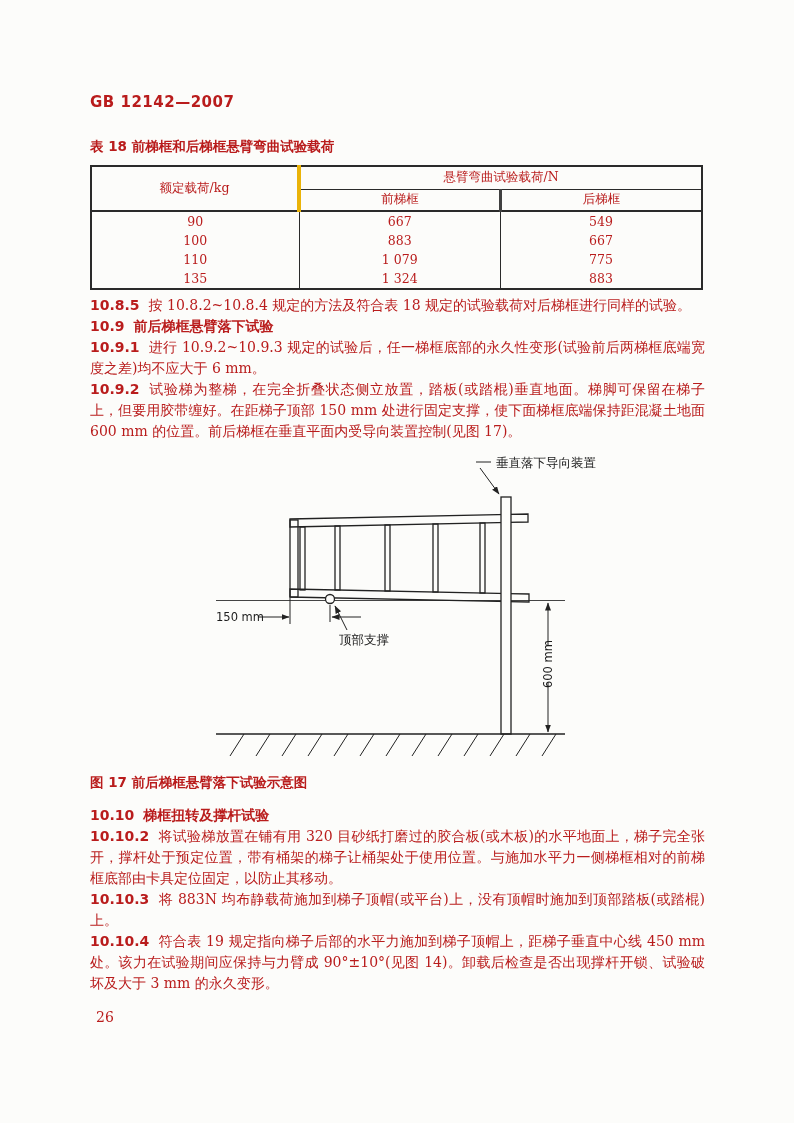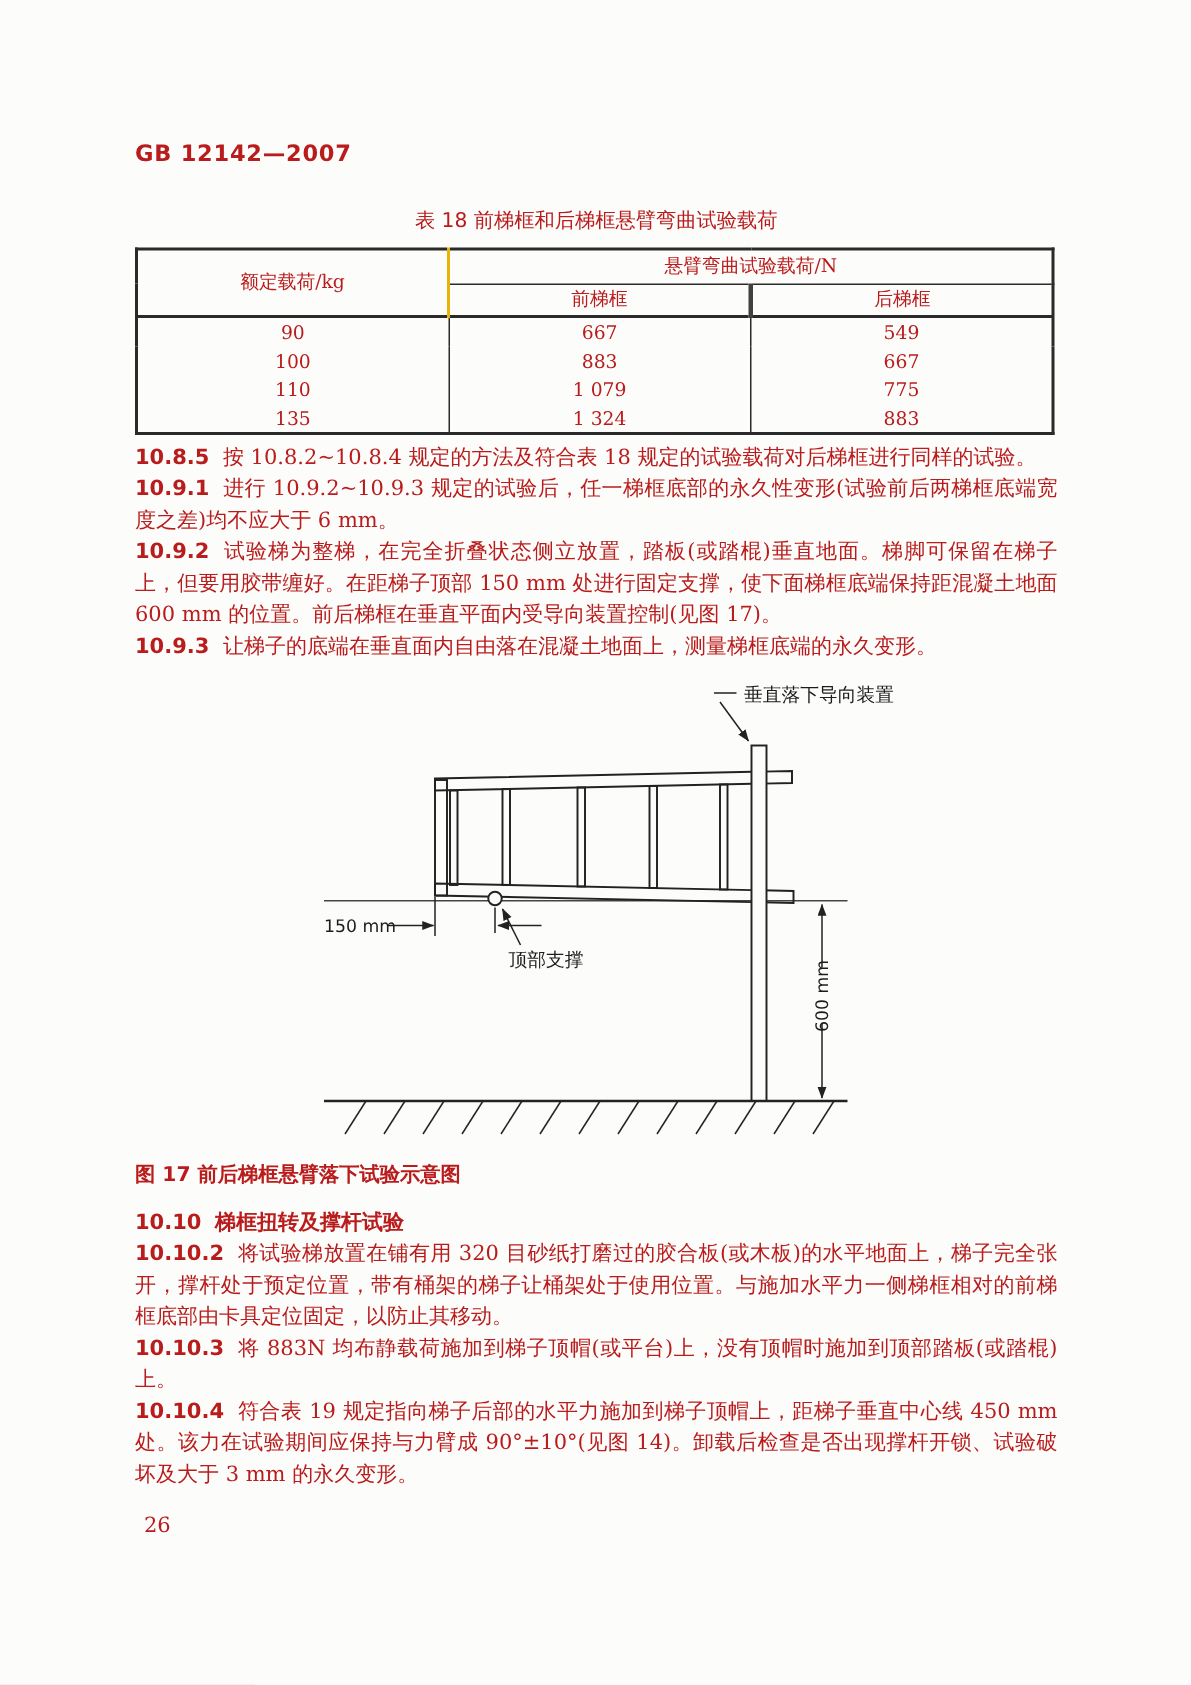--- a/index.html
+++ b/index.html
@@ -16,40 +16,39 @@
   .content {
     position:absolute; left:90px; top:0; width:615px;
   }
   .std-code {
     margin-top:93px;
     font-family:"DejaVu Sans","Liberation Sans",sans-serif;
     font-weight:bold; font-size:15px; letter-spacing:.5px;
   }
   .tbl-title {
     margin-top:27px;
-    text-align:center;
-    font-family:"DejaVu Sans","Liberation Sans",sans-serif;
-    font-weight:normal; font-size:13.5px;
+    font-family:"DejaVu Sans","Liberation Sans",sans-serif;
+    font-weight:bold; font-size:13.5px;
   }
   table.t18 {
     margin-top:9px;
     width:613px;
     border-collapse:collapse;
     border:2px solid #2a2a2a;
     font-size:12.5px;
     table-layout:fixed;
   }
   table.t18 td, table.t18 th {
     text-align:center; vertical-align:middle;
     font-weight:normal;
     padding:0;
   }
   .t18 .h1 { height:23px; }
   .t18 .h2 { height:22px; border-bottom:2px solid #2a2a2a; }
-  .t18 .c-rated { width:208px; border-right:2px solid #eab308; }
+  .t18 .c-rated { width:208px; border-right:4px solid #eab308; }
   .t18 .c-front { width:168px; border-right:3px solid #404040; }
   .t18 .span-head { border-bottom:1px solid #2a2a2a; }
   .t18 tbody td { height:19.5px; }
   .t18 tbody td.b1 { border-right:1px solid #2a2a2a; }
   .paras { margin-top:5px; }
   .paras p {
     font-size:14px; line-height:21px;
     text-align:justify;
   }
   .cnum {
@@ -121,23 +120,23 @@
         <tr>
           <td class="b1">135</td>
           <td class="b1">1 324</td>
           <td>883</td>
         </tr>
       </tbody>
     </table>
 
     <div class="paras">
       <p><span class="cnum">10.8.5</span><span>按 10.8.2~10.8.4 规定的方法及符合表 18 规定的试验载荷对后梯框进行同样的试验。</span></p>
+      <p class="c-heading"><span class="cnum">10.9</span><span>前后梯框悬臂落下试验</span></p>
       <p><span class="cnum">10.9.1</span><span>进行 10.9.2~10.9.3 规定的试验后，任一梯框底部的永久性变形(试验前后两梯框底端宽度之差)均不应大于 6 mm。</span></p>
       <p><span class="cnum">10.9.2</span><span>试验梯为整梯，在完全折叠状态侧立放置，踏板(或踏棍)垂直地面。梯脚可保留在梯子上，但要用胶带缠好。在距梯子顶部 150 mm 处进行固定支撑，使下面梯框底端保持距混凝土地面 600 mm 的位置。前后梯框在垂直平面内受导向装置控制(见图 17)。</span></p>
-      <p><span class="cnum">10.9.3</span><span>让梯子的底端在垂直面内自由落在混凝土地面上，测量梯框底端的永久变形。</span></p>
     </div>
 
     <div class="figure-block">
       <svg width="400" height="310" viewBox="0 0 400 310">
         <defs>
           <marker id="arr" orient="auto" markerWidth="9" markerHeight="8" refX="7.5" refY="3">
             <path d="M0,0 L8,3 L0,6 z" fill="#222"></path>
           </marker>
         </defs>
 

